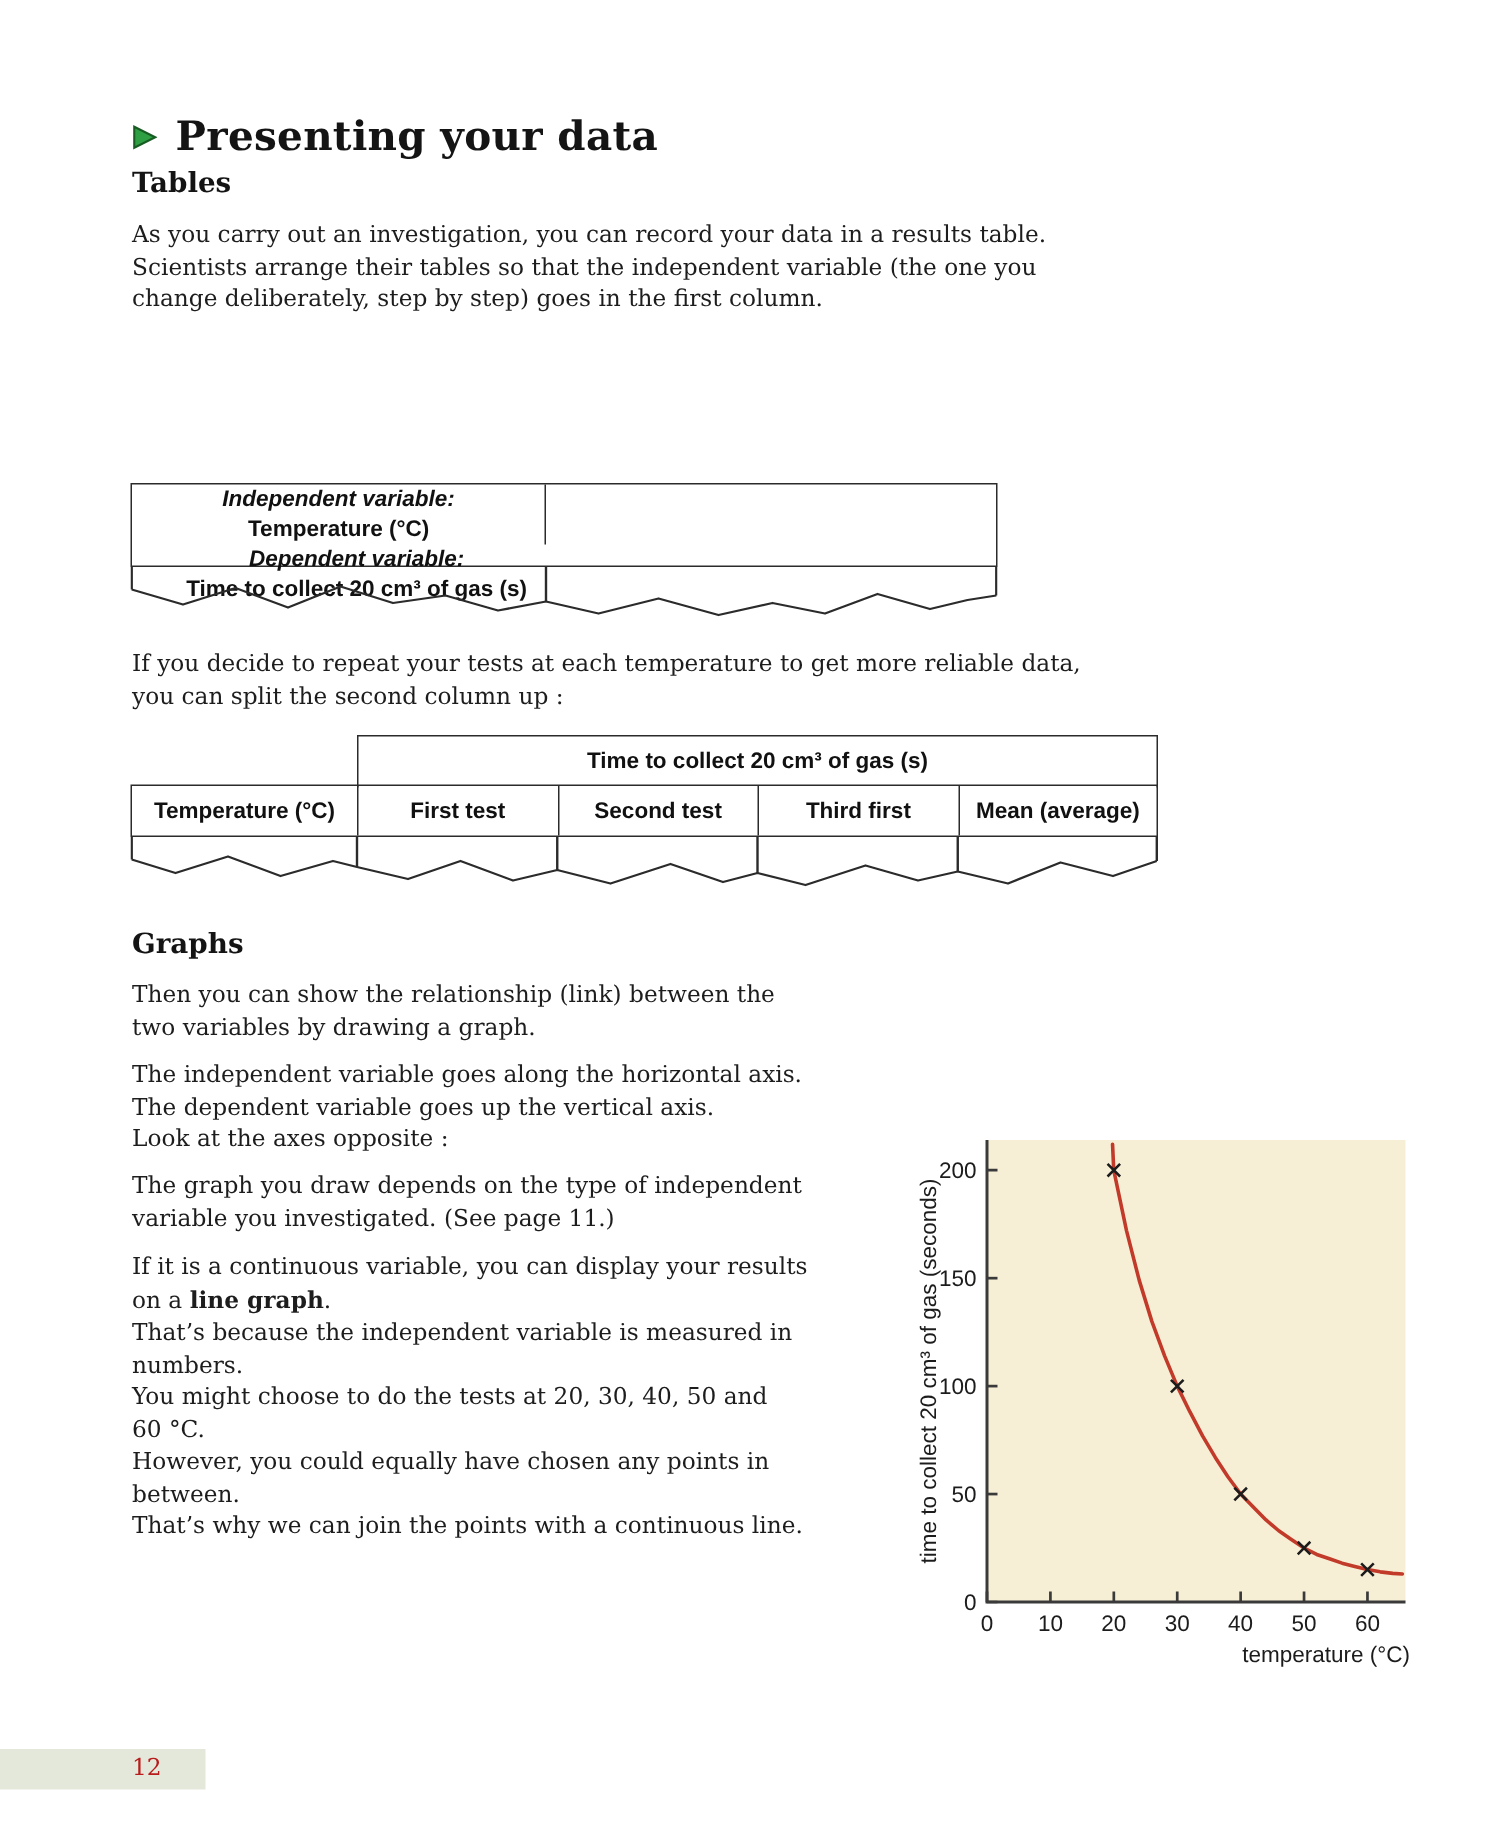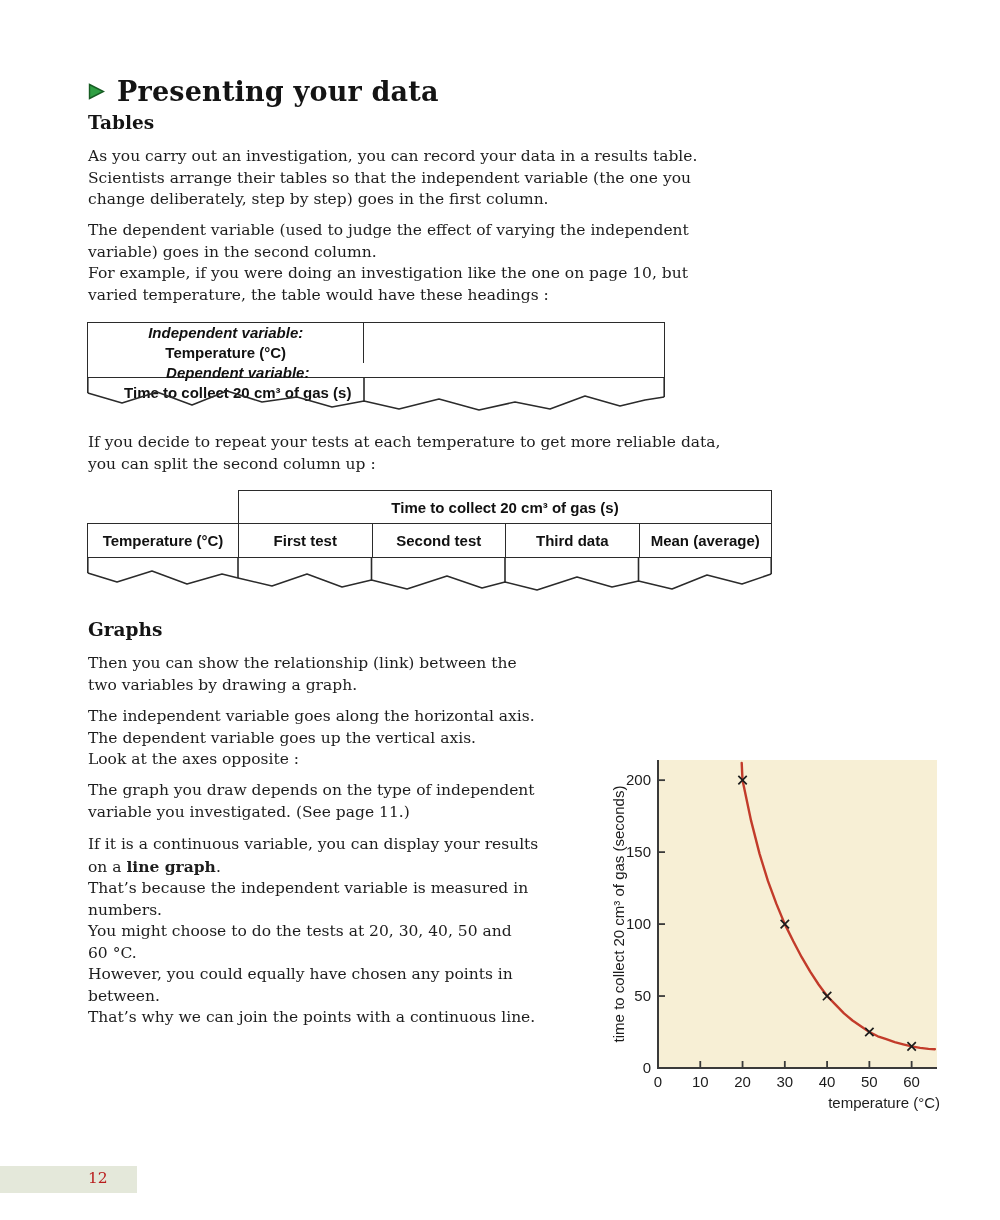--- a/index.html
+++ b/index.html
@@ -47,24 +47,20 @@
       <polygon points="1.5,1.5 15.5,8.5 1.5,15.5" fill="#2f9f43" stroke="#175c23" stroke-width="1.4"></polygon>
     </svg>
     <span>Presenting your data</span>
   </div>
 
   <div class="h2" style="top:112px;">Tables</div>
 
   <div class="para" style="top:146px;width:700px;">As you carry out an investigation, you can record your data in a results table.
 Scientists arrange their tables so that the independent variable (the one you
 change deliberately, step by step) goes in the first column.</div>
-  <div class="para" style="top:220px;width:700px;">The dependent variable (used to judge the effect of varying the independent
-variable) goes in the second column.
-For example, if you were doing an investigation like the one on page 10, but
-varied temperature, the table would have these headings :</div>
 
   <div class="tbl" style="left:87px;top:322px;width:578px;height:96px;">
     <div class="t1-head">
       <div class="t1-c t1-c1">
         <span class="ital">Independent variable:</span>
         <span>Temperature (°C)</span>
       </div>
       <div class="t1-c t1-c2">
         <span class="ital">Dependent variable:</span>
         <span>Time to collect 20 cm³ of gas (s)</span>
@@ -87,21 +83,21 @@
       <div class="t2-c" style="width:151px;">
           <span>Temperature (°C)</span>
         </div>
       <div class="t2-c" style="width:133.5px;">
           <span>First test</span>
         </div>
       <div class="t2-c" style="width:133.5px;text-align:right;">
           <span>Second test</span>
         </div>
       <div class="t2-c" style="width:133.5px;">
-          <span>Third data</span>
+          <span>Third first</span>
         </div>
       <div class="t2-c" style="flex:1;">
           <span>Mean (average)</span>
         </div>
     </div>
     <svg class="torn" style="top:68px;" width="685" height="36" viewBox="0 0 685 36">
       <path d="M0.8,0 V15 M684.2,0 V16 M151,0 V20 M284.5,0 V22 M418,0 V24 M551.5,0 V23" stroke="#2b2b2b" stroke-width="1.6" fill="none"></path>
       <path d="M0.8,15 L30,24 65,13 100,26 135,16 151,20 185,28 220,16 255,29 284.5,22 320,31 360,18 395,30 418,24 450,32 490,19 525,29 551.5,23 585,31 620,17 655,26 684.2,16" stroke="#2b2b2b" stroke-width="1.5" fill="none" stroke-linejoin="round"></path>
     </svg>
   </div>

